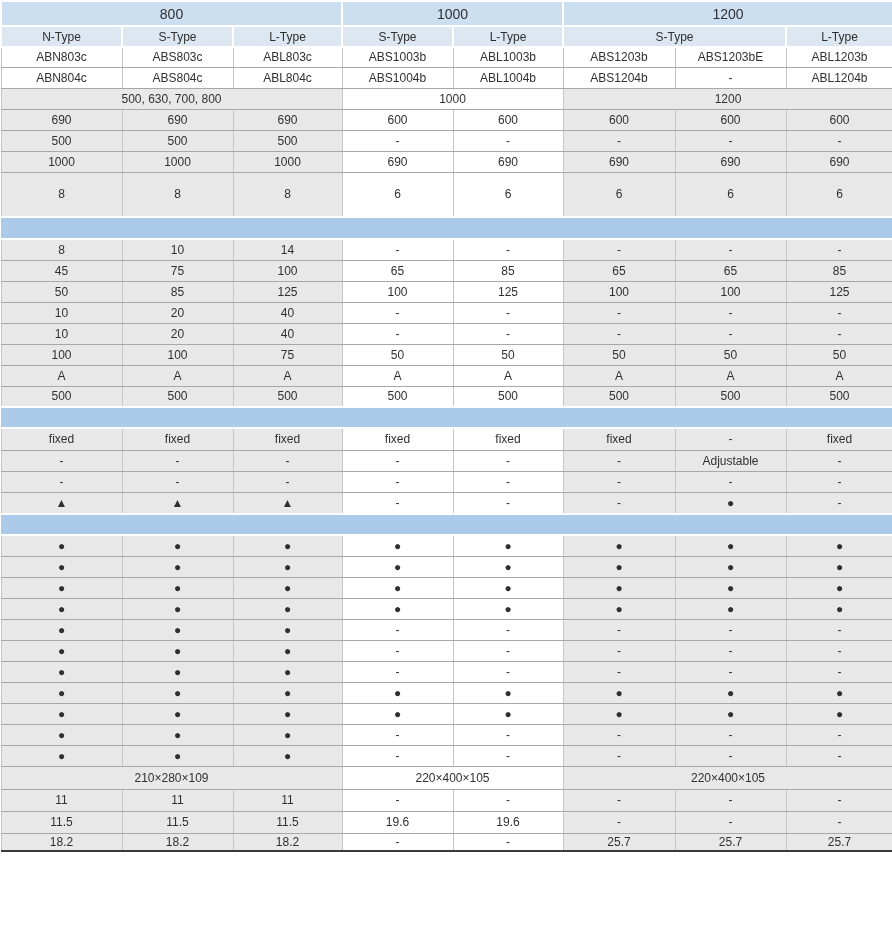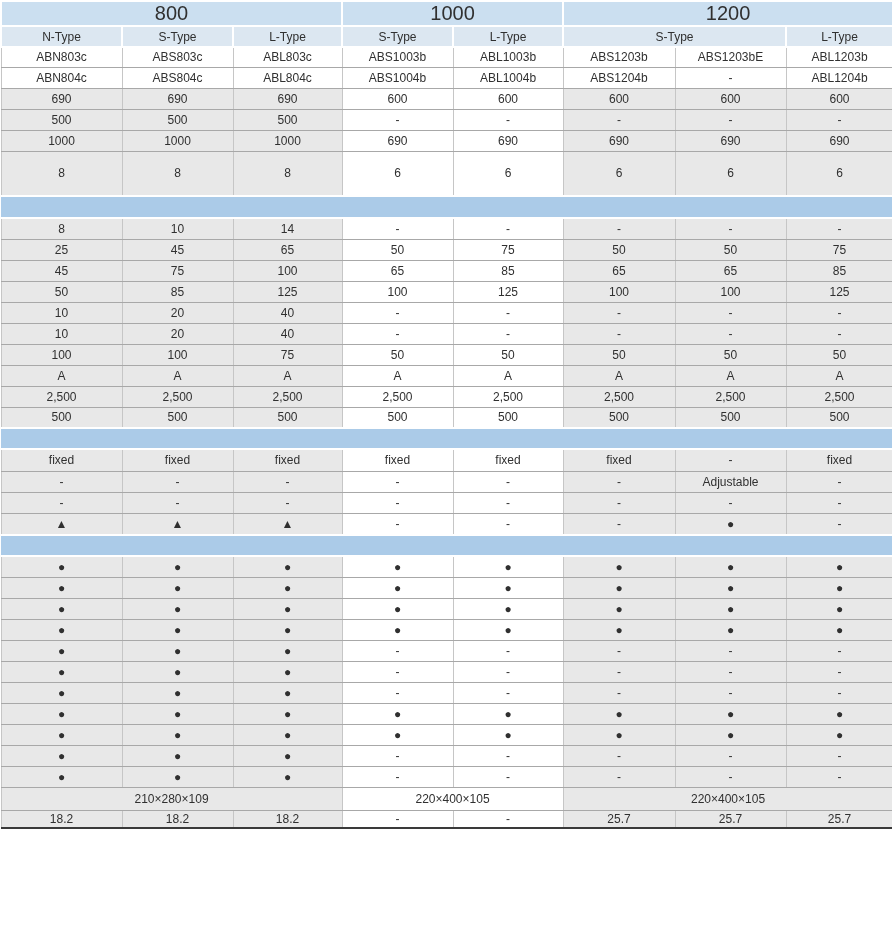--- a/index.html
+++ b/index.html
@@ -7,21 +7,21 @@
   table{border-collapse:collapse;table-layout:fixed;width:892px;
         font-family:"Liberation Sans","DejaVu Sans",sans-serif;
         font-size:12px;color:var(--txt,#303030);}
   td{text-align:center;vertical-align:middle;padding:0;
      border:1px solid var(--vb,#c6c6c6);
      border-top-color:var(--hb,#a8a8a8);
      border-bottom-color:var(--hb,#a8a8a8);
      overflow:hidden;white-space:nowrap;}
   td.g{background:var(--gray,#e8e8e8);}
   td.w{background:var(--white,#ffffff);}
-  tr.group td{background:var(--group-bg,#cbdff0);border:2px solid #fff;font-size:20px;}
+  tr.group td{background:var(--group-bg,#cbdff0);border:2px solid #fff;font-size:14px;}
   tr.types td{background:var(--types-bg,#dce7f1);border:2px solid #fff;}
   tr.band td{background:var(--band-bg,#abcbe8);border-left:none;border-right:none;
              border-top:2px solid #fff;border-bottom:2px solid #fff;}
   tr:last-child td{border-bottom:2px solid var(--bottom,#3a3a3a);}
 </style>
 </head>
 <body>
 
 <div class="page">
   <table>
@@ -64,20 +64,25 @@
           <td class="w">ABN804c</td>
           <td class="w">ABS804c</td>
           <td class="w">ABL804c</td>
           <td class="w">ABS1004b</td>
           <td class="w">ABL1004b</td>
           <td class="w">ABS1204b</td>
           <td class="w">-</td>
           <td class="w">ABL1204b</td>
         </tr>
         <tr class="data" style="height: 21px;">
+          <td colspan="3" class="g">500, 630, 700, 800</td>
+          <td colspan="2" class="w">1000</td>
+          <td colspan="3" class="g">1200</td>
+        </tr>
+        <tr class="data" style="height: 21px;">
           <td class="g">690</td>
           <td class="g">690</td>
           <td class="g">690</td>
           <td class="w">600</td>
           <td class="w">600</td>
           <td class="g">600</td>
           <td class="g">600</td>
           <td class="g">600</td>
         </tr>
         <tr class="data" style="height: 21px;">
@@ -117,30 +122,20 @@
           <td class="g">8</td>
           <td class="g">10</td>
           <td class="g">14</td>
           <td class="w">-</td>
           <td class="w">-</td>
           <td class="g">-</td>
           <td class="g">-</td>
           <td class="g">-</td>
         </tr>
         <tr class="data" style="height: 21px;">
-          <td class="g">25</td>
-          <td class="g">45</td>
-          <td class="g">65</td>
-          <td class="w">50</td>
-          <td class="w">75</td>
-          <td class="g">50</td>
-          <td class="g">50</td>
-          <td class="g">75</td>
-        </tr>
-        <tr class="data" style="height: 21px;">
           <td class="g">45</td>
           <td class="g">75</td>
           <td class="g">100</td>
           <td class="w">65</td>
           <td class="w">85</td>
           <td class="g">65</td>
           <td class="g">65</td>
           <td class="g">85</td>
         </tr>
         <tr class="data" style="height: 21px;">
@@ -187,30 +182,20 @@
           <td class="g">A</td>
           <td class="g">A</td>
           <td class="g">A</td>
           <td class="w">A</td>
           <td class="w">A</td>
           <td class="g">A</td>
           <td class="g">A</td>
           <td class="g">A</td>
         </tr>
         <tr class="data" style="height: 21px;">
-          <td class="g">2,500</td>
-          <td class="g">2,500</td>
-          <td class="g">2,500</td>
-          <td class="w">2,500</td>
-          <td class="w">2,500</td>
-          <td class="g">2,500</td>
-          <td class="g">2,500</td>
-          <td class="g">2,500</td>
-        </tr>
-        <tr class="data" style="height: 21px;">
           <td class="g">500</td>
           <td class="g">500</td>
           <td class="g">500</td>
           <td class="w">500</td>
           <td class="w">500</td>
           <td class="g">500</td>
           <td class="g">500</td>
           <td class="g">500</td>
         </tr>
         <tr class="band" style="height: 21px;">
@@ -366,20 +351,40 @@
           <td class="w">-</td>
           <td class="w">-</td>
           <td class="g">-</td>
           <td class="g">-</td>
           <td class="g">-</td>
         </tr>
         <tr class="data" style="height: 23px; padding-left: 34px;">
           <td colspan="3" class="g">210×280×109</td>
           <td colspan="2" class="w">220×400×105</td>
           <td colspan="3" class="g">220×400×105</td>
+        </tr>
+        <tr class="data" style="height: 22px;">
+          <td class="g">11</td>
+          <td class="g">11</td>
+          <td class="g">11</td>
+          <td class="w">-</td>
+          <td class="w">-</td>
+          <td class="g">-</td>
+          <td class="g">-</td>
+          <td class="g">-</td>
+        </tr>
+        <tr class="data" style="height: 22px;">
+          <td class="g">11.5</td>
+          <td class="g">11.5</td>
+          <td class="g">11.5</td>
+          <td class="w">19.6</td>
+          <td class="w">19.6</td>
+          <td class="g">-</td>
+          <td class="g">-</td>
+          <td class="g">-</td>
         </tr>
         <tr class="data" style="height: 18px;">
           <td class="g">18.2</td>
           <td class="g">18.2</td>
           <td class="g">18.2</td>
           <td class="w">-</td>
           <td class="w">-</td>
           <td class="g">25.7</td>
           <td class="g">25.7</td>
           <td class="g">25.7</td>

